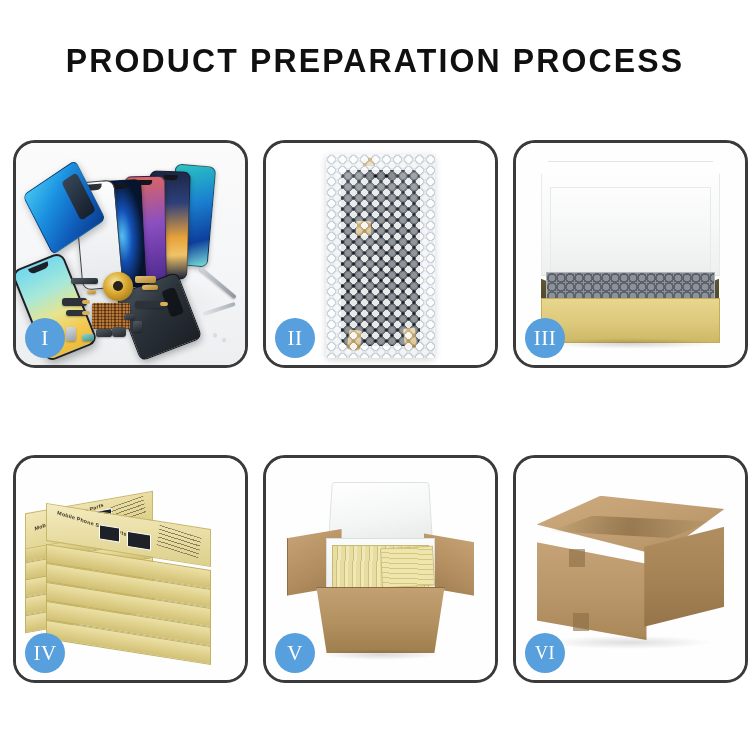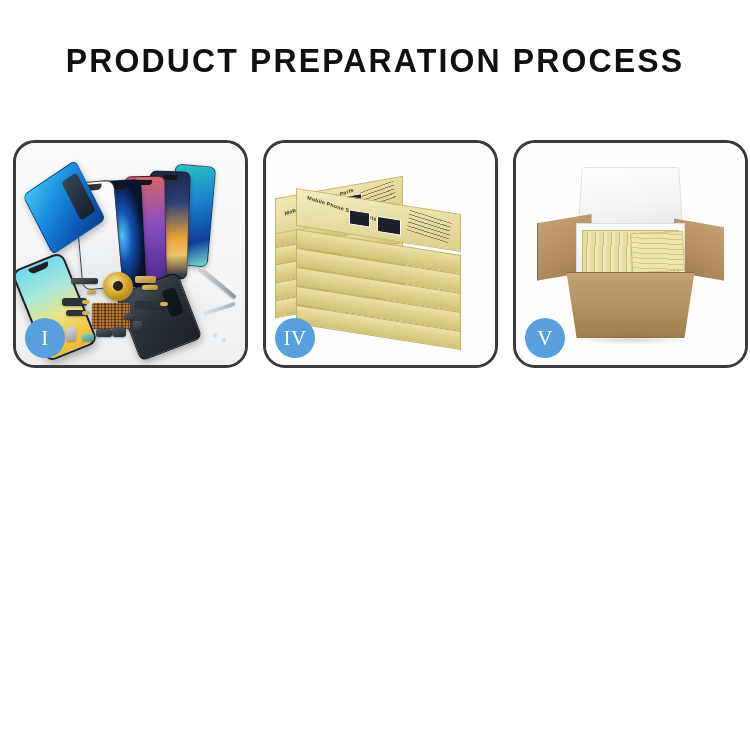--- a/index.html
+++ b/index.html
@@ -386,21 +386,50 @@
         <div class="prt" style="left:47%;top:77%;width:5%;height:2.6%;"></div>
         <div class="prt gold" style="left:31%;top:66%;width:4%;height:2.2%;"></div>
 
         <div class="tool"></div>
         <div class="tool2"></div>
         <div class="screws"></div>
       </div>
       <div class="badge">I</div>
     </div>
 
-
+    <div class="panel">
+      <div class="panel-inner">
+        <div class="p2-bg"></div>
+        <div class="bubblepack">
+          <div class="screen2"></div>
+          <div class="flex2"></div>
+          <div class="conn2a"></div>
+          <div class="conn2b"></div>
+          <div class="conn2c"></div>
+          <div class="tape2"></div>
+          <div class="bubbles"></div>
+          <div class="bubbles off"></div>
+        </div>
+      </div>
+      <div class="badge">II</div>
+    </div>
+
+    <div class="panel">
+      <div class="panel-inner">
+        <div class="p3-bg"></div>
+        <div class="box3-lid"></div>
+        <div class="box3-foam"></div>
+        <div class="box3-side-l"></div>
+        <div class="box3-side-r"></div>
+        <div class="box3-grey"></div>
+        <div class="box3-front"></div>
+        <div class="box3-shadow"></div>
+      </div>
+      <div class="badge">III</div>
+    </div>
 
     <div class="panel">
       <div class="panel-inner">
         <div class="p4-bg"></div>
 
         <div class="stackL">
           <div class="lyr" style="top:74%"></div>
           <div class="lyr" style="top:61%"></div>
           <div class="lyr" style="top:48%"></div>
           <div class="lyr" style="top:35%"></div>
@@ -438,15 +467,28 @@
         <div class="flap5-r"></div>
         <div class="inner5"></div>
         <div class="ybars5"></div>
         <div class="ybars5b"></div>
         <div class="carton5"></div>
         <div class="carton5-shadow"></div>
       </div>
       <div class="badge">V</div>
     </div>
 
+    <div class="panel">
+      <div class="panel-inner">
+        <div class="p6-bg"></div>
+        <div class="c6-top"></div>
+        <div class="c6-seam"></div>
+        <div class="c6-left"></div>
+        <div class="c6-right"></div>
+        <div class="c6-tape" style="left:23%;top:41%;width:7%;height:8%;"></div>
+        <div class="c6-tape" style="left:25%;top:70%;width:7%;height:8%;"></div>
+        <div class="c6-shadow"></div>
+      </div>
+      <div class="badge sm">VI</div>
+    </div>
 
   </div>
 </div>
 
 </body></html>

